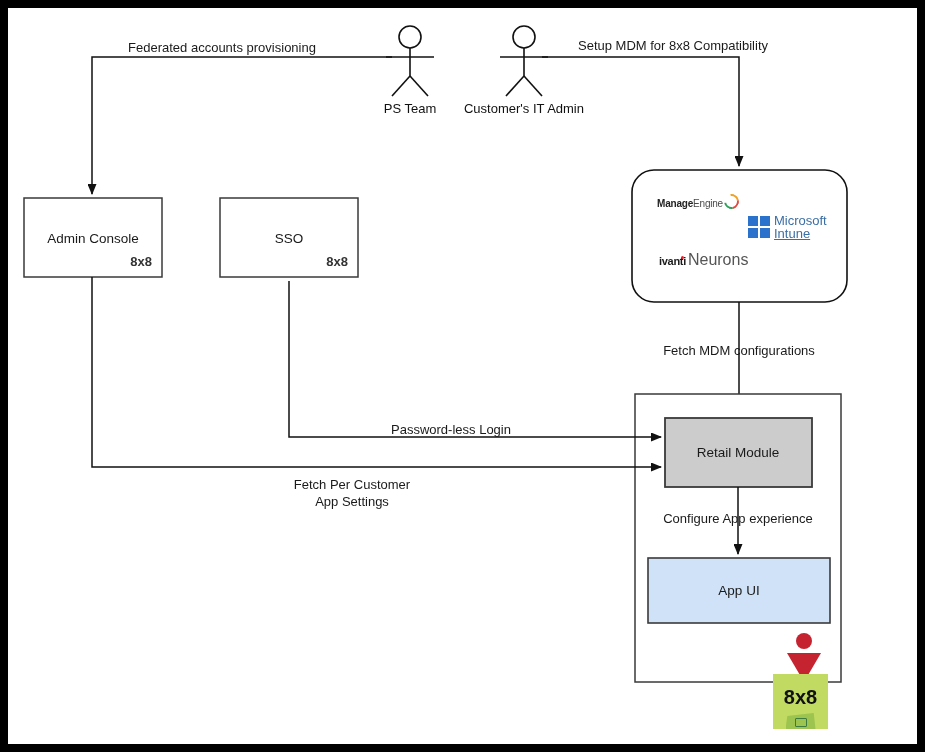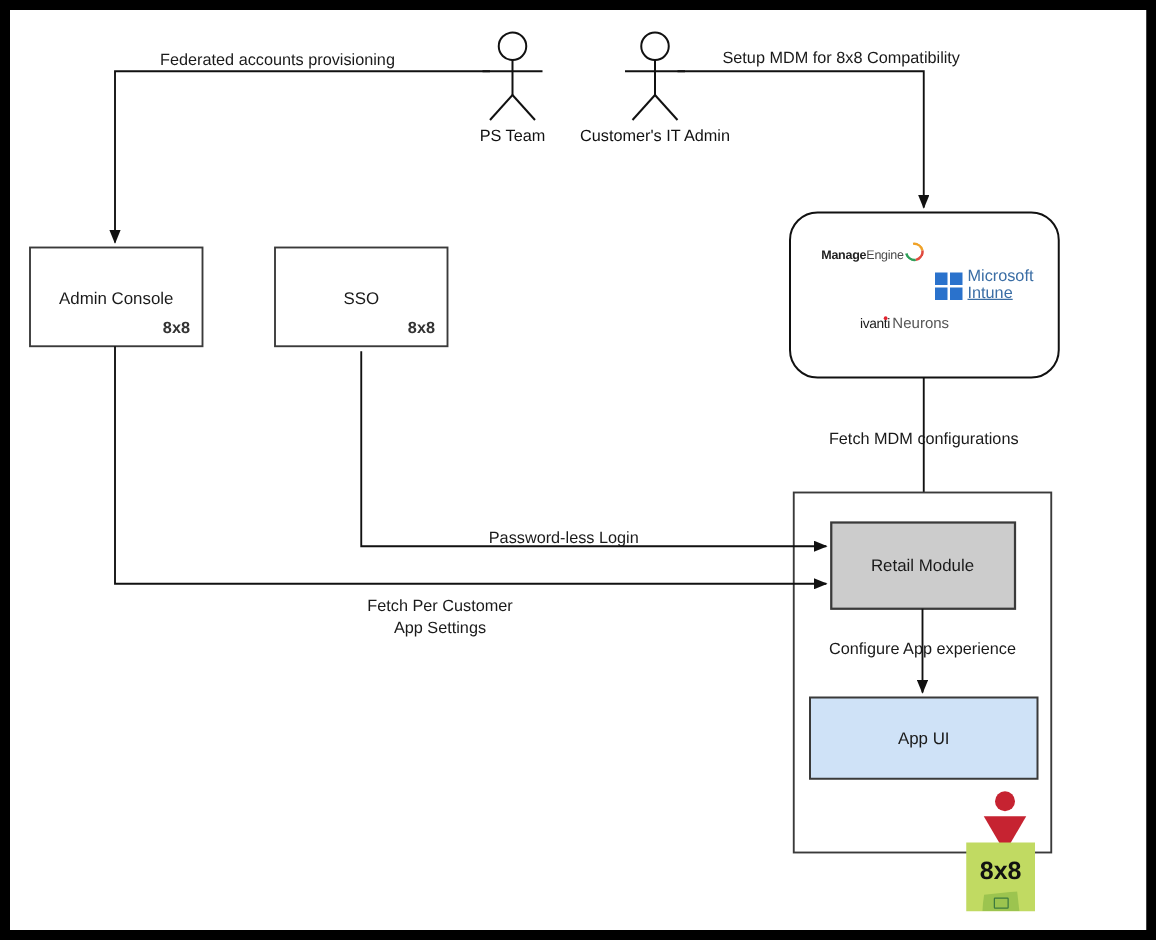--- a/index.html
+++ b/index.html
@@ -81,35 +81,35 @@
     transform: rotate(35deg);
     vertical-align: -2px;
     margin-left: 1px;
   }
   .ivanti-logo {
     font-family: "Liberation Sans", sans-serif;
     font-size: 11px;
     white-space: nowrap;
     color: #1b1b1b;
   }
-  .ivanti-logo b { font-weight: normal; letter-spacing: -0.3px; margin-left: 29px; }
-  .ivanti-logo .neurons { color: #555555; font-size: 12px; margin-left: 2px; }
+  .ivanti-logo b { font-weight: bold; letter-spacing: -0.3px; }
+  .ivanti-logo .neurons { color: #555555; font-size: 16px; margin-left: 2px; }
   .ivanti-dot {
     display: inline-block;
     width: 3px; height: 3px;
     border-radius: 50%;
     background: #e0232e;
     position: relative;
     top: -6px;
     left: -5px;
     margin-right: -3px;
   }
   .intune-logo {
     display: flex;
-    align-items: flex-end;
+    align-items: center;
     white-space: nowrap;
   }
   .ms-squares {
     width: 22px; height: 22px;
     display: grid;
     grid-template-columns: 1fr 1fr;
     grid-template-rows: 1fr 1fr;
     gap: 1.6px;
     margin-right: 4px;
   }

